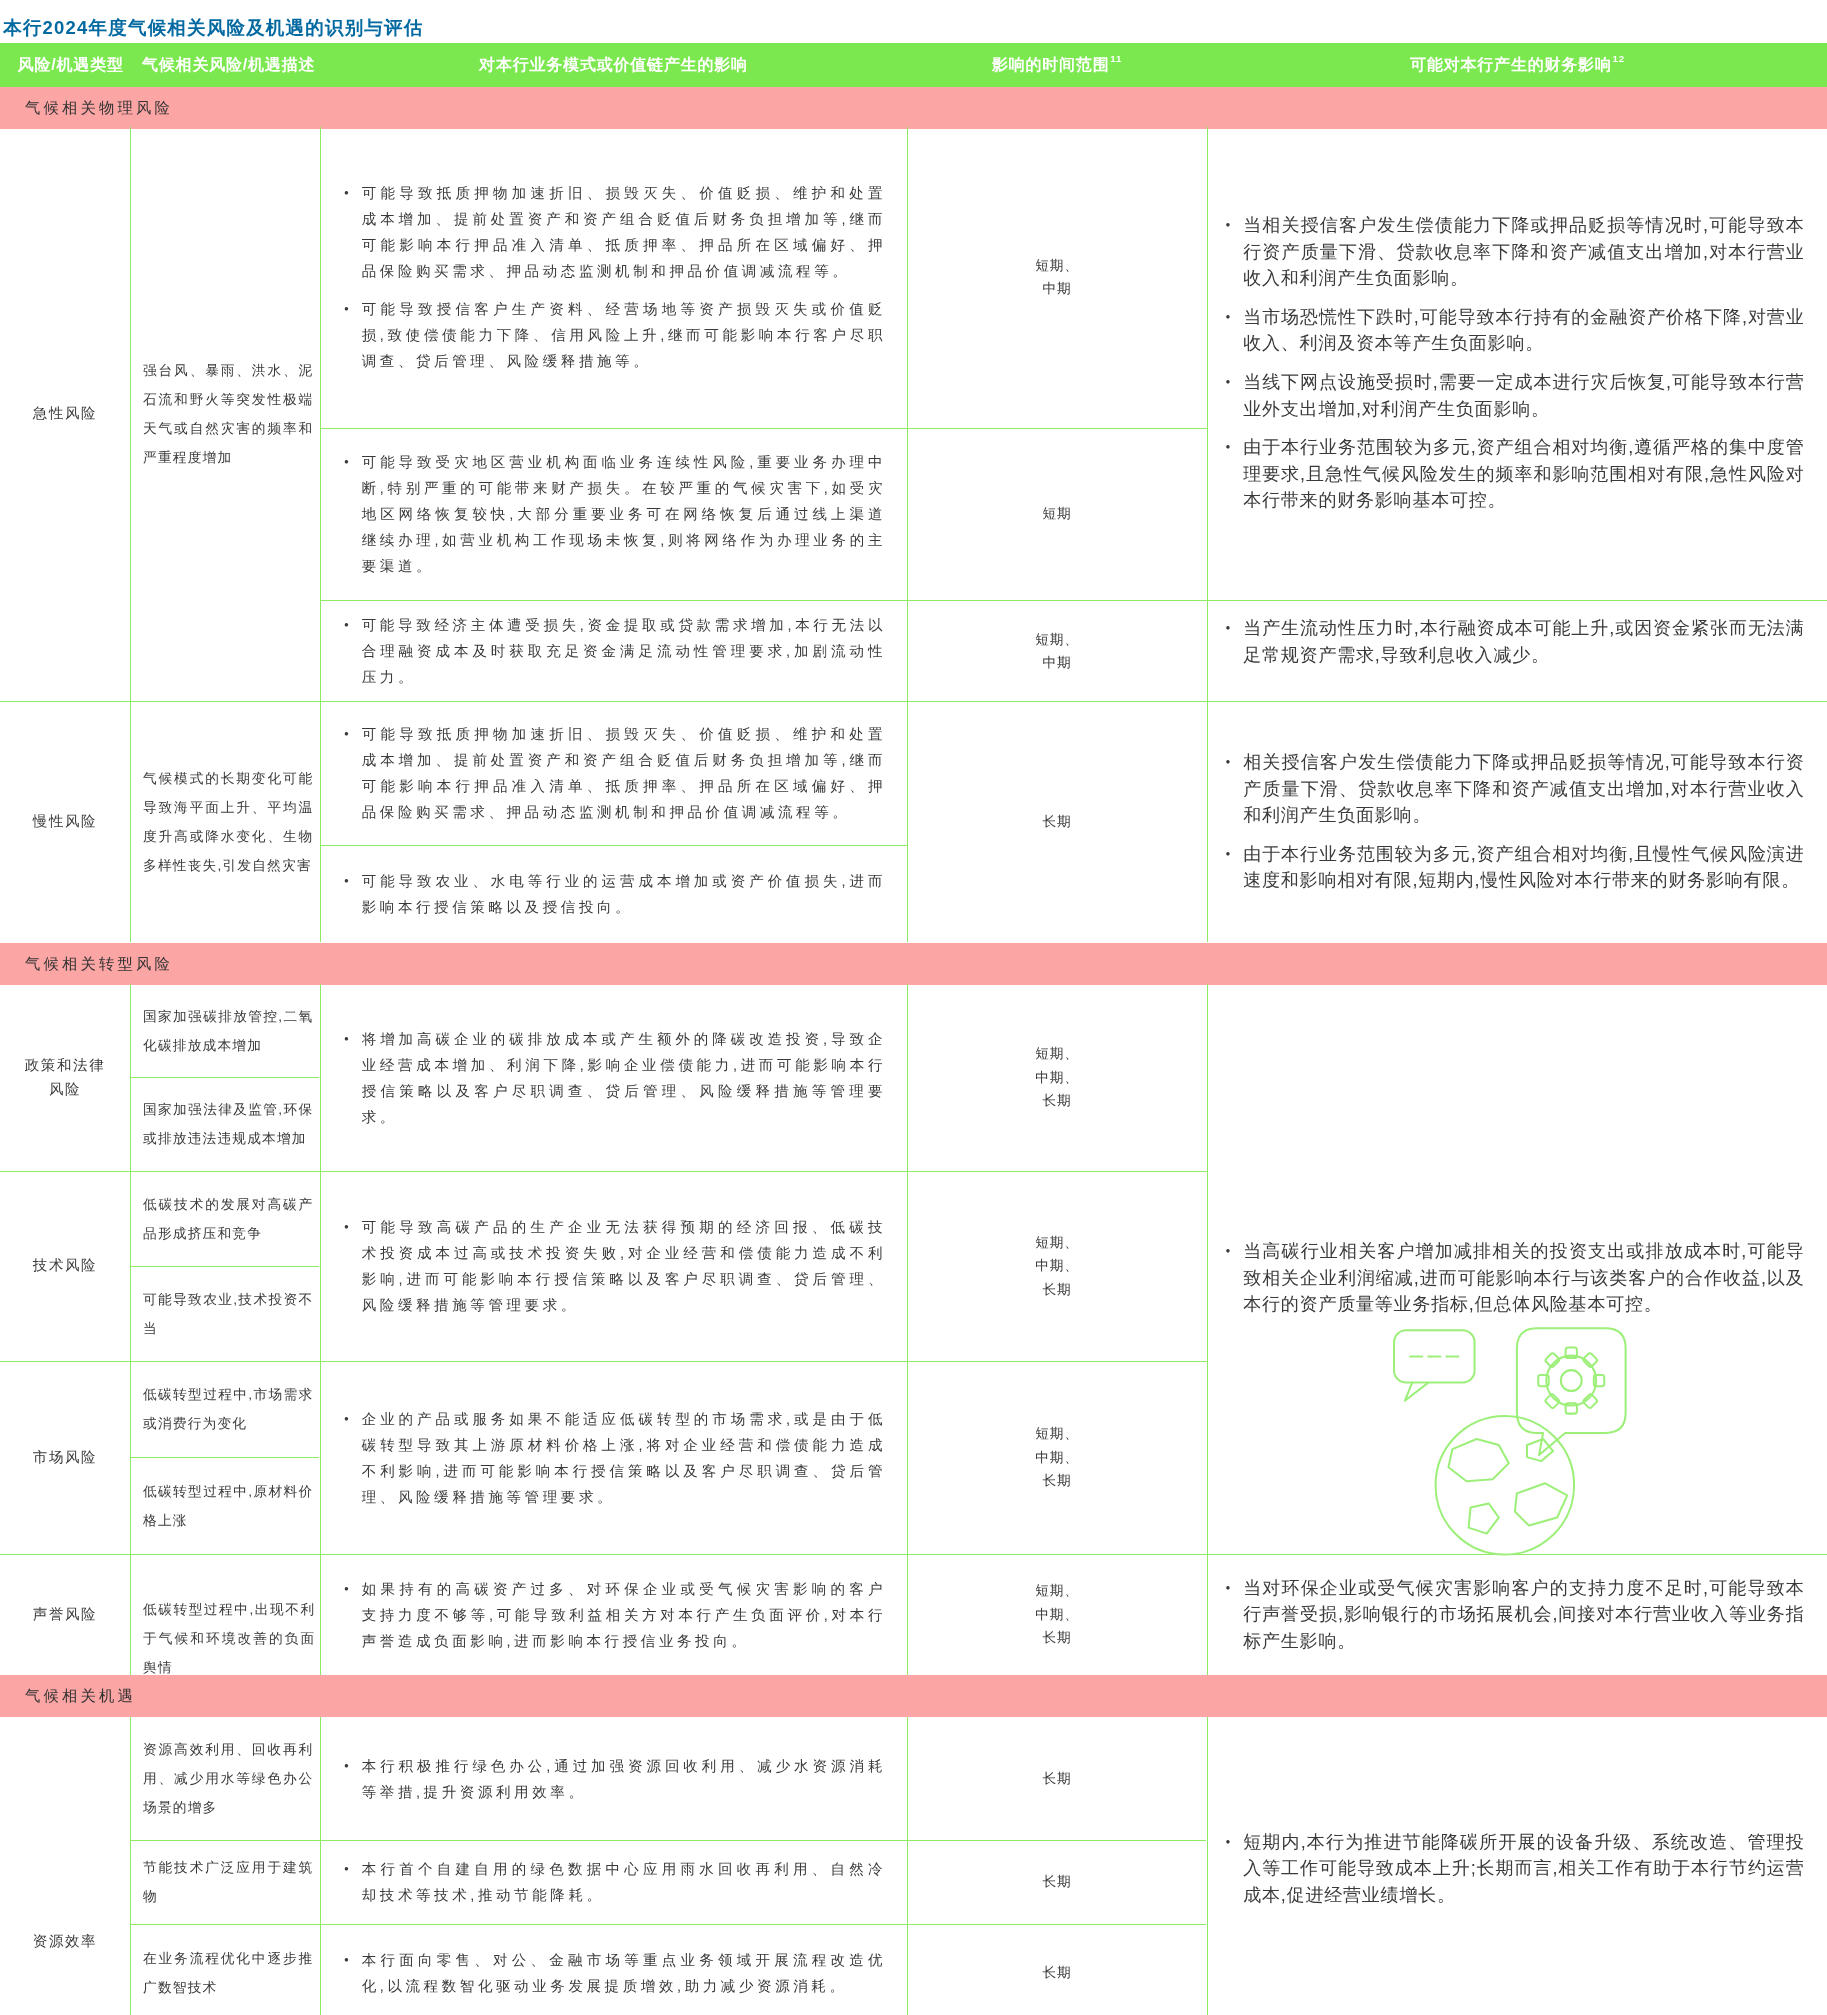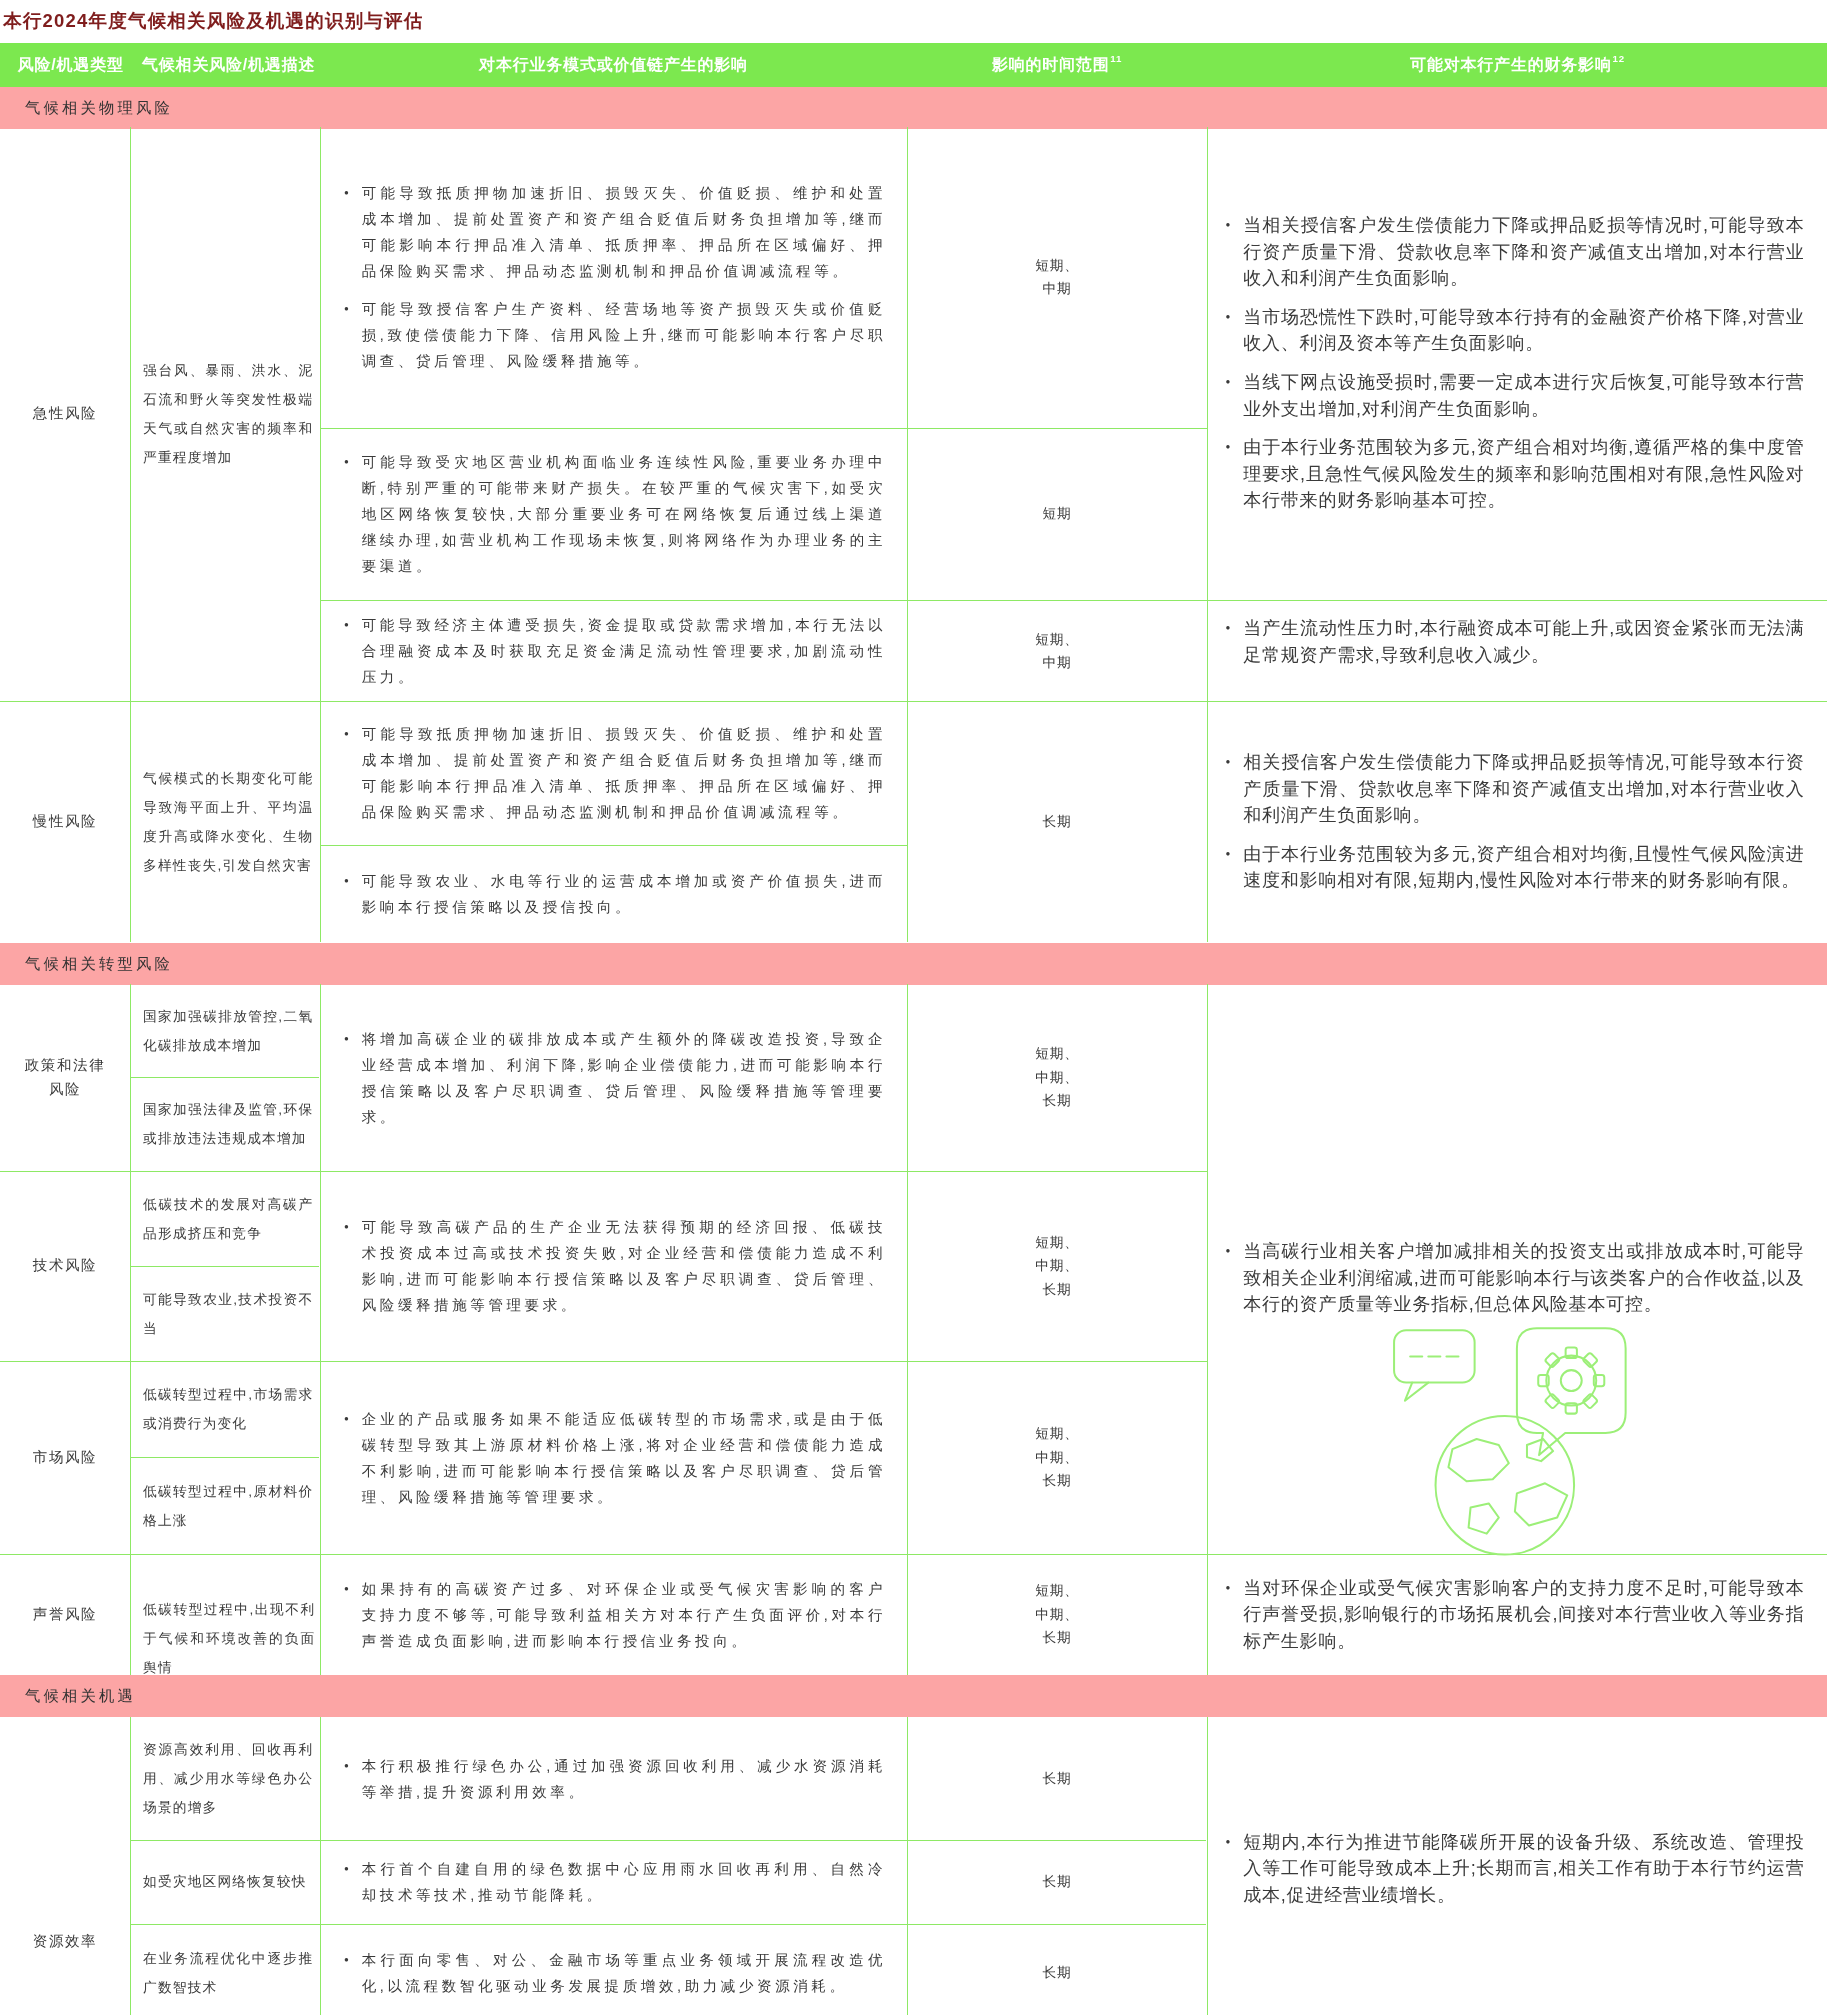--- a/index.html
+++ b/index.html
@@ -1,18 +1,18 @@
 <!DOCTYPE html>
 <html style="font-size:6.4px"><head>
 <meta charset="utf-8">
 <style>
   html,body{margin:0;padding:0;background:#fff;}
   #page{position:relative;width:1828px;height:2978px;background:#fff;overflow:hidden;
         font-family:"Liberation Sans","DejaVu Sans",sans-serif;color:#3a3a3a;}
-  .title{position:absolute;left:3.2px;top:8px;font-size:18.5px;font-weight:bold;color:#7f1d1d;letter-spacing:1.2px;white-space:nowrap;}
+  .title{position:absolute;left:3.2px;top:15px;font-size:18.5px;font-weight:bold;color:#0369a1;letter-spacing:1.2px;white-space:nowrap;}
   .hdrbg{position:absolute;left:0;top:43px;width:1828px;height:44px;background:#7ce84f;}
   .hcell{position:absolute;top:43px;height:44px;display:flex;align-items:center;color:#ffffff;
          font-weight:bold;font-size:16px;letter-spacing:0.8px;white-space:nowrap;}
   .hcenter{justify-content:center;}
   .hsup{font-size:9.7px;position:relative;top:-6.4px;margin-left:0.8px;}
   .bar{position:absolute;left:0;width:1828px;height:42px;background:#fca5a5;display:flex;align-items:center;
        padding-left:25px;box-sizing:border-box;font-size:15.3px;letter-spacing:3.2px;color:#333333;}
   .hl{position:absolute;height:1.2px;background:#8ee965;}
   .vl{position:absolute;width:1.2px;background:#8ee965;}
   .cell{position:absolute;display:flex;flex-direction:column;justify-content:center;box-sizing:border-box;overflow:hidden;}
@@ -97,21 +97,21 @@
   <div class="cell desc" style="left:130px;top:127px;width:189px;height:574px;">强台风、暴雨、洪水、泥石流和野火等突发性极端天气或自然灾害的频率和严重程度增加</div>
   <div class="cell desc" style="left:130px;top:701px;width:189px;height:241px;">气候模式的长期变化可能导致海平面上升、平均温度升高或降水变化、生物多样性丧失,引发自然灾害</div>
   <div class="cell desc" style="left:130px;top:984px;width:189px;height:93px;">国家加强碳排放管控,二氧化碳排放成本增加</div>
   <div class="cell desc" style="left:130px;top:1077px;width:189px;height:94px;">国家加强法律及监管,环保或排放违法违规成本增加</div>
   <div class="cell desc" style="left:130px;top:1171px;width:189px;height:96px;">低碳技术的发展对高碳产品形成挤压和竞争</div>
   <div class="cell desc" style="left:130px;top:1266px;width:189px;height:95px;">可能导致农业,技术投资不当</div>
   <div class="cell desc" style="left:130px;top:1361px;width:189px;height:96px;">低碳转型过程中,市场需求或消费行为变化</div>
   <div class="cell desc" style="left:130px;top:1457px;width:189px;height:98px;">低碳转型过程中,原材料价格上涨</div>
   <div class="cell desc" style="left:130px;top:1578px;width:191px;height:121px;">低碳转型过程中,出现不利于气候和环境改善的负面舆情</div>
   <div class="cell desc" style="left:130px;top:1717px;width:189px;height:123px;">资源高效利用、回收再利用、减少用水等绿色办公场景的增多</div>
-  <div class="cell desc" style="left:130px;top:1840px;width:189px;height:83px;">如受灾地区网络恢复较快</div>
+  <div class="cell desc" style="left:130px;top:1840px;width:189px;height:83px;">节能技术广泛应用于建筑物</div>
   <div class="cell desc" style="left:130px;top:1924px;width:189px;height:97px;">在业务流程优化中逐步推广数智技术</div>
 
   <div class="cell bul" style="left:320px;top:127px;width:587px;height:300px;">
       <div class="bi">可能导致抵质押物加速折旧、损毁灭失、价值贬损、维护和处置成本增加、提前处置资产和资产组合贬值后财务负担增加等,继而可能影响本行押品准入清单、抵质押率、押品所在区域偏好、押品保险购买需求、押品动态监测机制和押品价值调减流程等。</div>
       <div class="bi">可能导致授信客户生产资料、经营场地等资产损毁灭失或价值贬损,致使偿债能力下降、信用风险上升,继而可能影响本行客户尽职调查、贷后管理、风险缓释措施等。</div>
     </div>
   <div class="cell bul" style="left:320px;top:428px;width:587px;height:172px;">
       <div class="bi">可能导致受灾地区营业机构面临业务连续性风险,重要业务办理中断,特别严重的可能带来财产损失。在较严重的气候灾害下,如受灾地区网络恢复较快,大部分重要业务可在网络恢复后通过线上渠道继续办理,如营业机构工作现场未恢复,则将网络作为办理业务的主要渠道。</div>
     </div>
   <div class="cell bul" style="left:320px;top:600px;width:587px;height:102px;">

